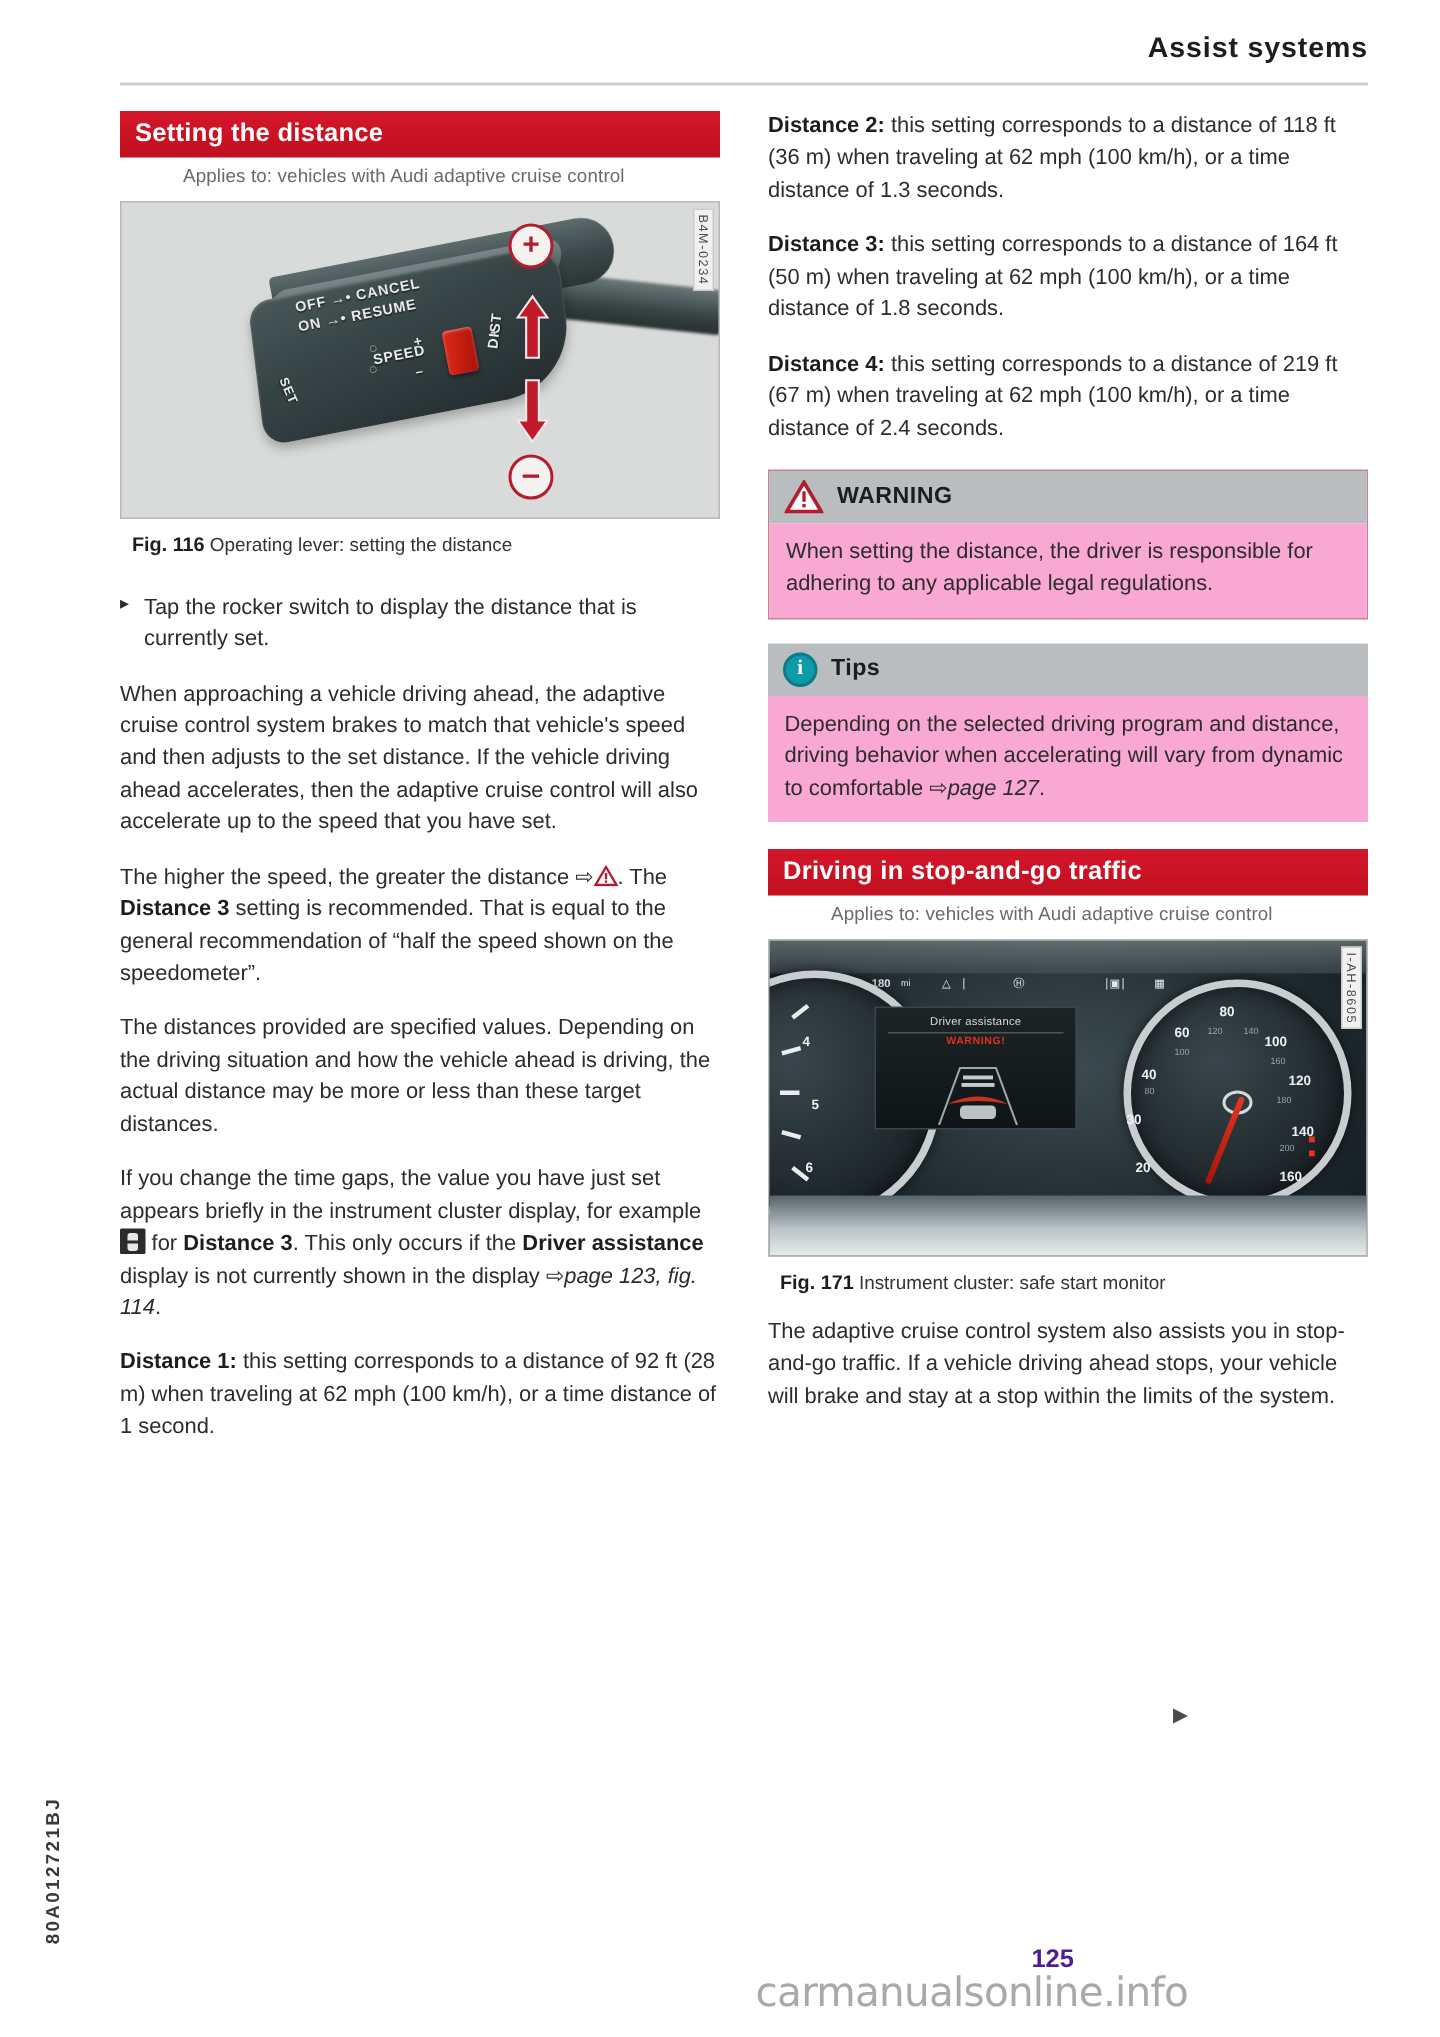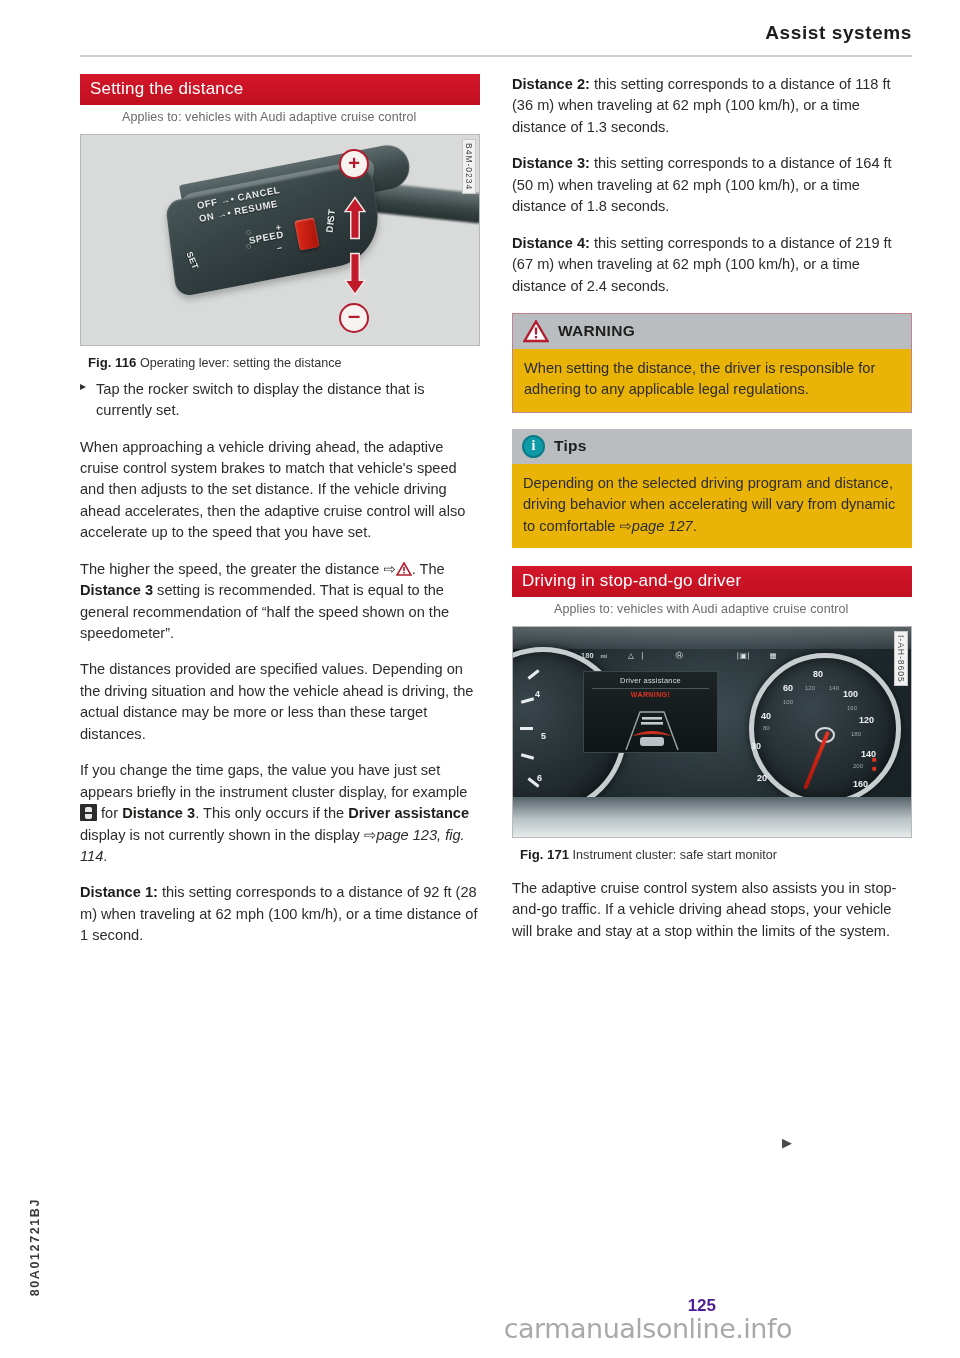--- a/index.html
+++ b/index.html
@@ -27,21 +27,21 @@
   
   .col { position: absolute; width: 400px; top: 74px; }
   .col-left  { left: 80px; }
   .col-right { left: 512px; }
 
   
   .sechead {
     background: #cc1122;
     background: linear-gradient(180deg,#d4172a 0%,#c10f20 100%);
     color: #fff;
-    font-size: 17px; font-weight: normal;
+    font-size: 17px; font-weight: bold;
     padding: 5px 4px 6px 10px;
     letter-spacing: .2px;
     line-height: 1.15;
   }
   .applies {
     font-size: 12.5px; color: #6a6a6a;
     padding: 5px 0 0 2px;
     letter-spacing: .1px;
     margin-left: 40px;
   }
@@ -138,21 +138,21 @@
   .ring.plus span  { margin-top:-2px; }
   .arrow-up, .arrow-dn {
     position: absolute; left: 262px; width: 24px;
     color: #c01a2b;
   }
   .arrow-up { top: 52px; }
   .arrow-dn { top: 108px; }
 
   
   .body { font-size: 14.6px; line-height: 1.47; color: #2c2c2c; }
-  .bullets { margin-top: 8px; }
+  .bullets { margin-top: 24px; }
   .bullet {
     position: relative; padding-left: 16px; margin-bottom: 1px;
   }
   .bullet::before {
     content: "\25B8"; position: absolute; left: 0; top: -1px;
     color: #2c2c2c; font-size: 12px;
   }
   p.para { margin-top: 15px; }
   b { font-weight: bold; color: #1d1d1b; }
   i, .xref { font-style: italic; }
@@ -187,21 +187,21 @@
   
   .notebox { margin-top: 16px; }
   .notebox.warn { border: 1.4px solid #c4818f; }
   .note-head {
     background: #b9bdc0;
     display: flex; align-items: center; gap: 9px;
     padding: 6px 10px;
   }
   .note-title { font-size: 15.5px; font-weight: bold; color: #1d1d1b; letter-spacing:.3px; }
   .note-body {
-    background: #eab308;
+    background: #f9a8d4;
     padding: 9px 11px 11px 11px;
     font-size: 14.6px; line-height: 1.47; color: #2c2c2c;
   }
   .warn-tri {
     width: 26px; height: 23px; position: relative; flex: 0 0 26px;
   }
   .info-circ {
     width: 23px; height: 23px; border-radius: 50%;
     background: #0f9aa8;
     border: 2px solid #0b7b87;
@@ -433,21 +433,21 @@
         <span class="info-circ">i</span>
         <span class="note-title">Tips</span>
       </div>
       <div class="note-body">
         <span>Depending on the selected driving program and distance, driving behavior when accelerating will vary from dynamic to comfortable</span>
         <span class="xref-arrow">⇨</span><i class="xref">page 127</i><span>.</span>
       </div>
     </div>
 
     <div style="margin-top:18px">
-      <div class="sechead">Driving in stop-and-go driver</div>
+      <div class="sechead">Driving in stop-and-go traffic</div>
       <div class="applies">Applies to: vehicles with Audi adaptive cruise control</div>
     </div>
 
     <div class="figbox">
       <div class="figframe">
         <div class="cluster">
           <div class="cl-bezel-top"></div>
 
           <div class="cl-topbar">
             <span>▤</span>

